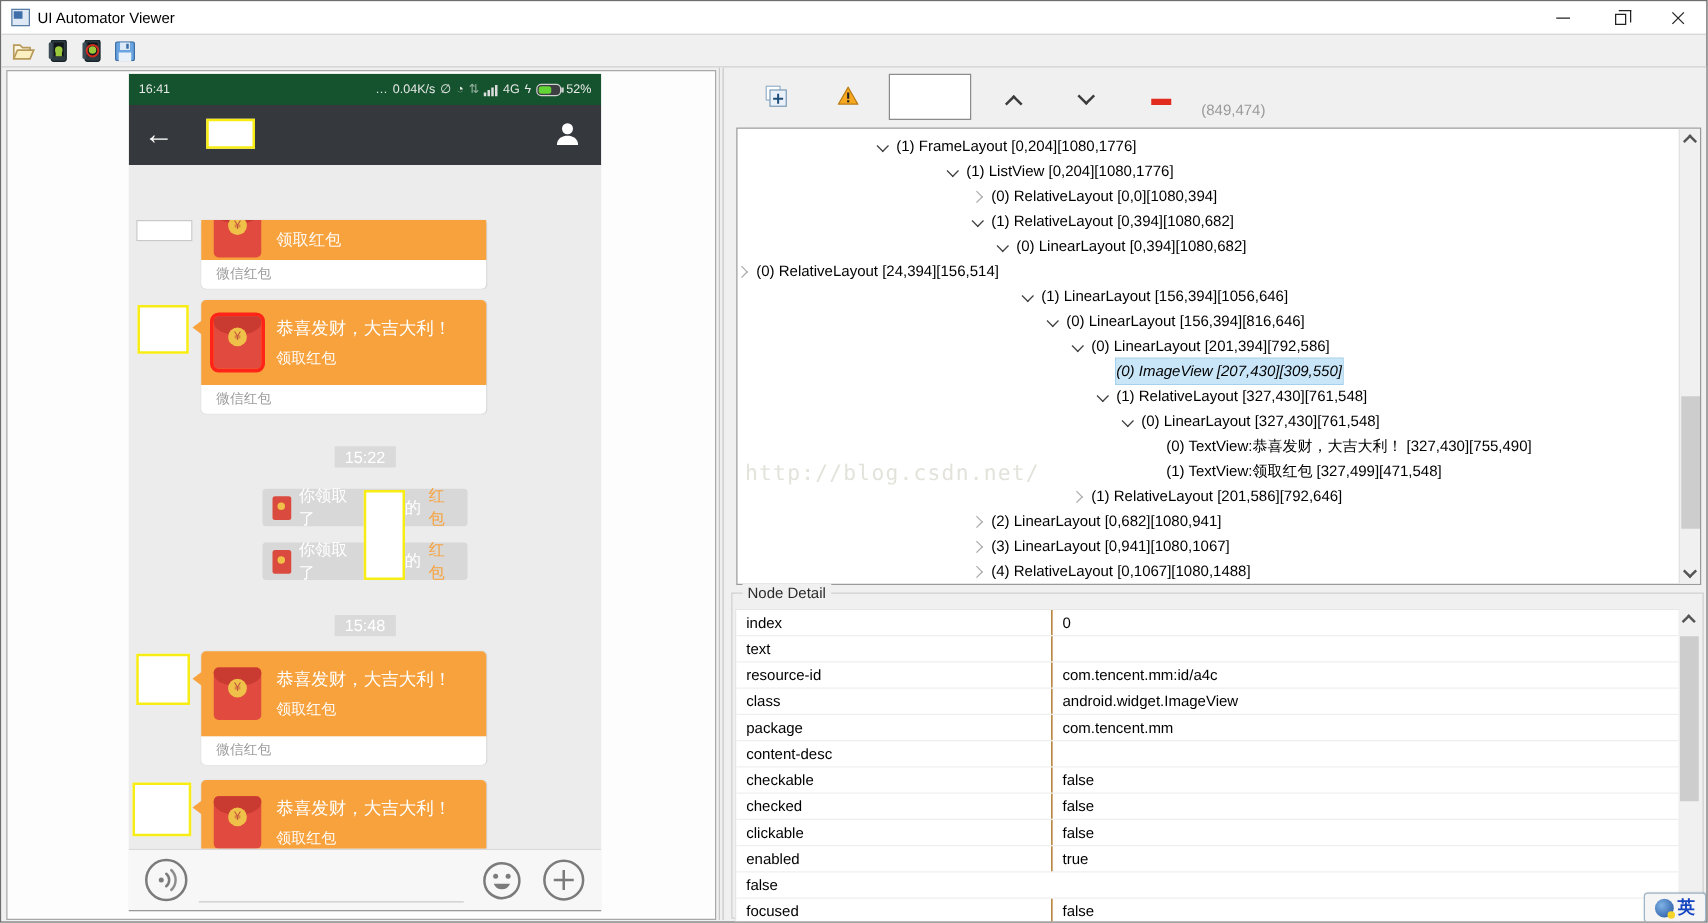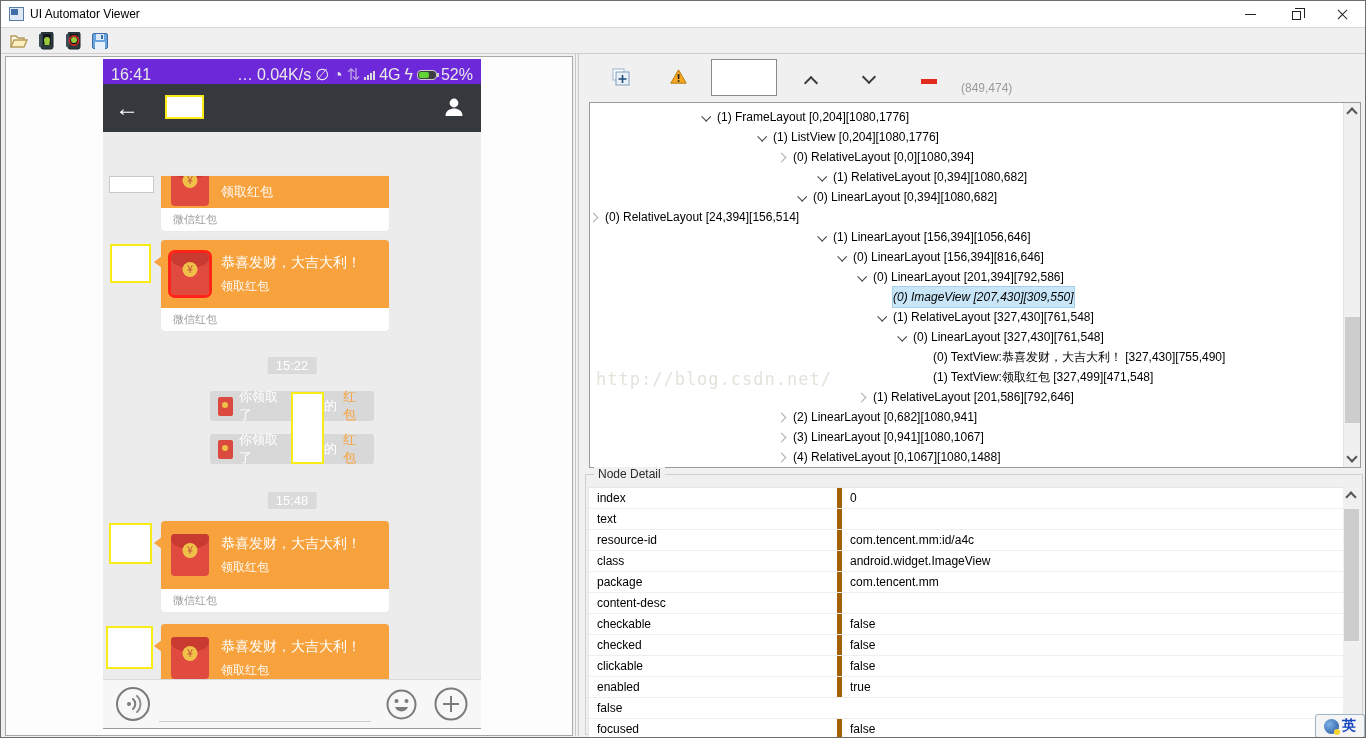--- a/index.html
+++ b/index.html
@@ -26,21 +26,21 @@
   .tb-icon { width:20px; height:20px; display:flex; align-items:center; justify-content:center; }
 
   
   .content { position:absolute; left:0; top:52px; width:1366px; height:686px; background:#f0f0f0; border-top:1px solid #cfcfcf; }
 
   .left-panel { position:absolute; left:4px; top:2px; width:568px; height:680px; background:#fdfdfd; border:1px solid #a8a8a8; }
   .divider { position:absolute; left:574px; top:0; width:4px; height:682px; background:#f0f0f0; border-left:1px solid #c8c8c8; border-right:1px solid #c8c8c8; }
 
   
   .phone { position:absolute; left:97px; top:2px; width:378px; height:670px; background:#ececec; overflow:hidden; border-bottom:1px solid #9a9a9a; }
-  .p-status { position:absolute; left:0; top:0; width:100%; height:25px; background:#6d28d9; color:#e9e9e9; font-size:16px; display:flex; align-items:flex-end; padding:0 8px; }
+  .p-status { position:absolute; left:0; top:0; width:100%; height:25px; background:#14532d; color:#e9e9e9; font-size:10px; display:flex; align-items:center; padding:0 8px; }
   .p-status .right { margin-left:auto; display:flex; align-items:center; gap:4px; }
   .sig-bars { display:flex; align-items:flex-end; gap:1px; height:10px; }
   .sig-bars i { display:block; width:2px; background:#dcdcdc; }
   .battery { width:20px; height:10px; border:1px solid #cfcfcf; border-radius:4px; position:relative; background:#3c3e41; }
   .battery::after { content:""; position:absolute; right:-3px; top:2px; width:2px; height:4px; background:#cfcfcf; }
   .battery i { position:absolute; left:1px; top:1px; bottom:1px; width:55%; background:#62d436; border-radius:2px; }
   .p-nav { position:absolute; left:0; top:25px; width:100%; height:48px; background:#35383d; display:flex; align-items:center; }
   .back-arrow { color:#fff; font-size:24px; margin-left:12px; line-height:1; }
   .covered-name { position:absolute; left:62px; top:11px; width:39px; height:24px; background:#fff; border:2px solid #f7ec13; }
   .contact-ic { position:absolute; right:16px; top:12px; }
@@ -91,21 +91,21 @@
   .vscroll { position:absolute; right:0; top:0; width:17px; height:100%; background:#f0f0f0; border-left:1px solid #e2e2e2; }
   .vscroll .arr { position:absolute; left:4px; width:8px; height:8px; border-left:2px solid #555; border-top:2px solid #555; }
   .vscroll .arr.up { top:6px; transform:rotate(45deg); }
   .vscroll .arr.down { bottom:6px; transform:rotate(225deg); }
   .vscroll .thumb { position:absolute; left:1px; width:15px; background:#cdcdcd; }
 
   .detail-group { position:absolute; left:6px; top:420px; width:778px; height:261px; border:1px solid #d0d0d0; background:#f0f0f0; }
   .detail-legend { position:absolute; left:8px; top:-8px; background:#f0f0f0; padding:0 4px; font-size:12px; color:#2b2b2b; }
   .detail-table { position:absolute; left:2px; top:12px; width:756px; height:252px; background:#fff; overflow:hidden; border:1px solid #e6e6e6; }
   .d-row { height:21px; line-height:20px; font-size:12px; display:flex; border-bottom:1px solid #efefef; }
-  .d-key { width:253px; padding-left:8px; border-right:5px solid #a16207; color:#000; }
+  .d-key { width:253px; padding-left:8px; border-right:1px solid #a16207; color:#000; }
   .d-val { flex:1; padding-left:8px; color:#000; }
   .detail-scroll { position:absolute; right:2px; top:12px; width:17px; height:247px; background:#f0f0f0; }
   .detail-scroll .thumb { position:absolute; left:1px; width:15px; background:#cdcdcd; }
 
   .ime { position:absolute; left:1314px; top:713px; width:50px; height:24px; background:#f5f5f5; border:1px solid #9fb6c8; border-radius:3px; display:flex; align-items:center; justify-content:center; gap:3px; box-shadow:1px 1px 2px rgba(0,0,0,.3); }
   .globe { width:15px; height:15px; border-radius:50%; background:radial-gradient(circle at 35% 35%, #7fb2e5, #1d4f9c); position:relative; }
   .globe::after { content:""; position:absolute; right:-1px; bottom:-1px; width:6px; height:6px; border-radius:50%; background:#f6d32b; }
   .ime-lang { color:#1545c0; font-size:14px; font-weight:bold; }
 
   svg { display:block; }
@@ -339,21 +339,21 @@
               <span class="tree-label">(1) FrameLayout [0,204][1080,1776]</span>
             </div>
             <div class="tree-row" style="padding-left: 168px;">
               <span class="chev expanded"></span>
               <span class="tree-label">(1) ListView [0,204][1080,1776]</span>
             </div>
             <div class="tree-row" style="padding-left: 188px;">
               <span class="chev collapsed"></span>
               <span class="tree-label">(0) RelativeLayout [0,0][1080,394]</span>
             </div>
-            <div class="tree-row" style="padding-left: 188px; margin-left: 40px;">
+            <div class="tree-row" style="padding-left: 188px;">
               <span class="chev expanded"></span>
               <span class="tree-label">(1) RelativeLayout [0,394][1080,682]</span>
             </div>
             <div class="tree-row" style="padding-left: 208px;">
               <span class="chev expanded"></span>
               <span class="tree-label">(0) LinearLayout [0,394][1080,682]</span>
             </div>
             <div class="tree-row" style="">
               <span class="chev collapsed"></span>
               <span class="tree-label">(0) RelativeLayout [24,394][156,514]</span>

